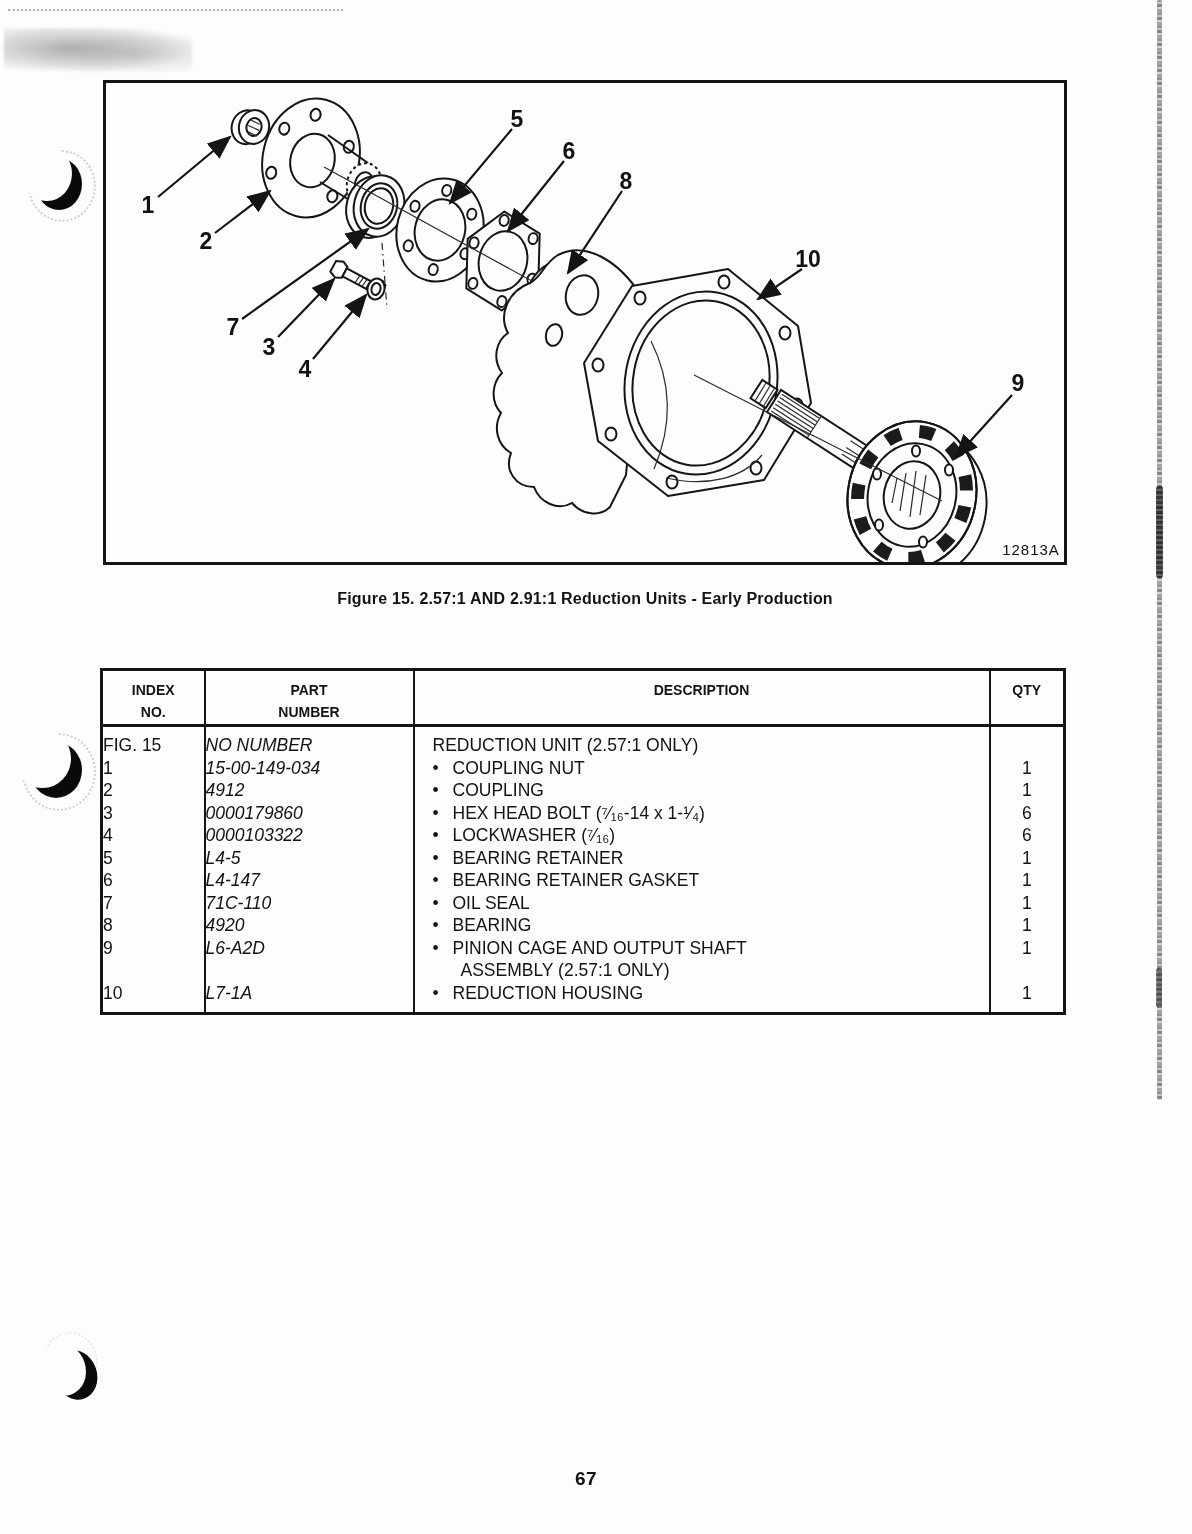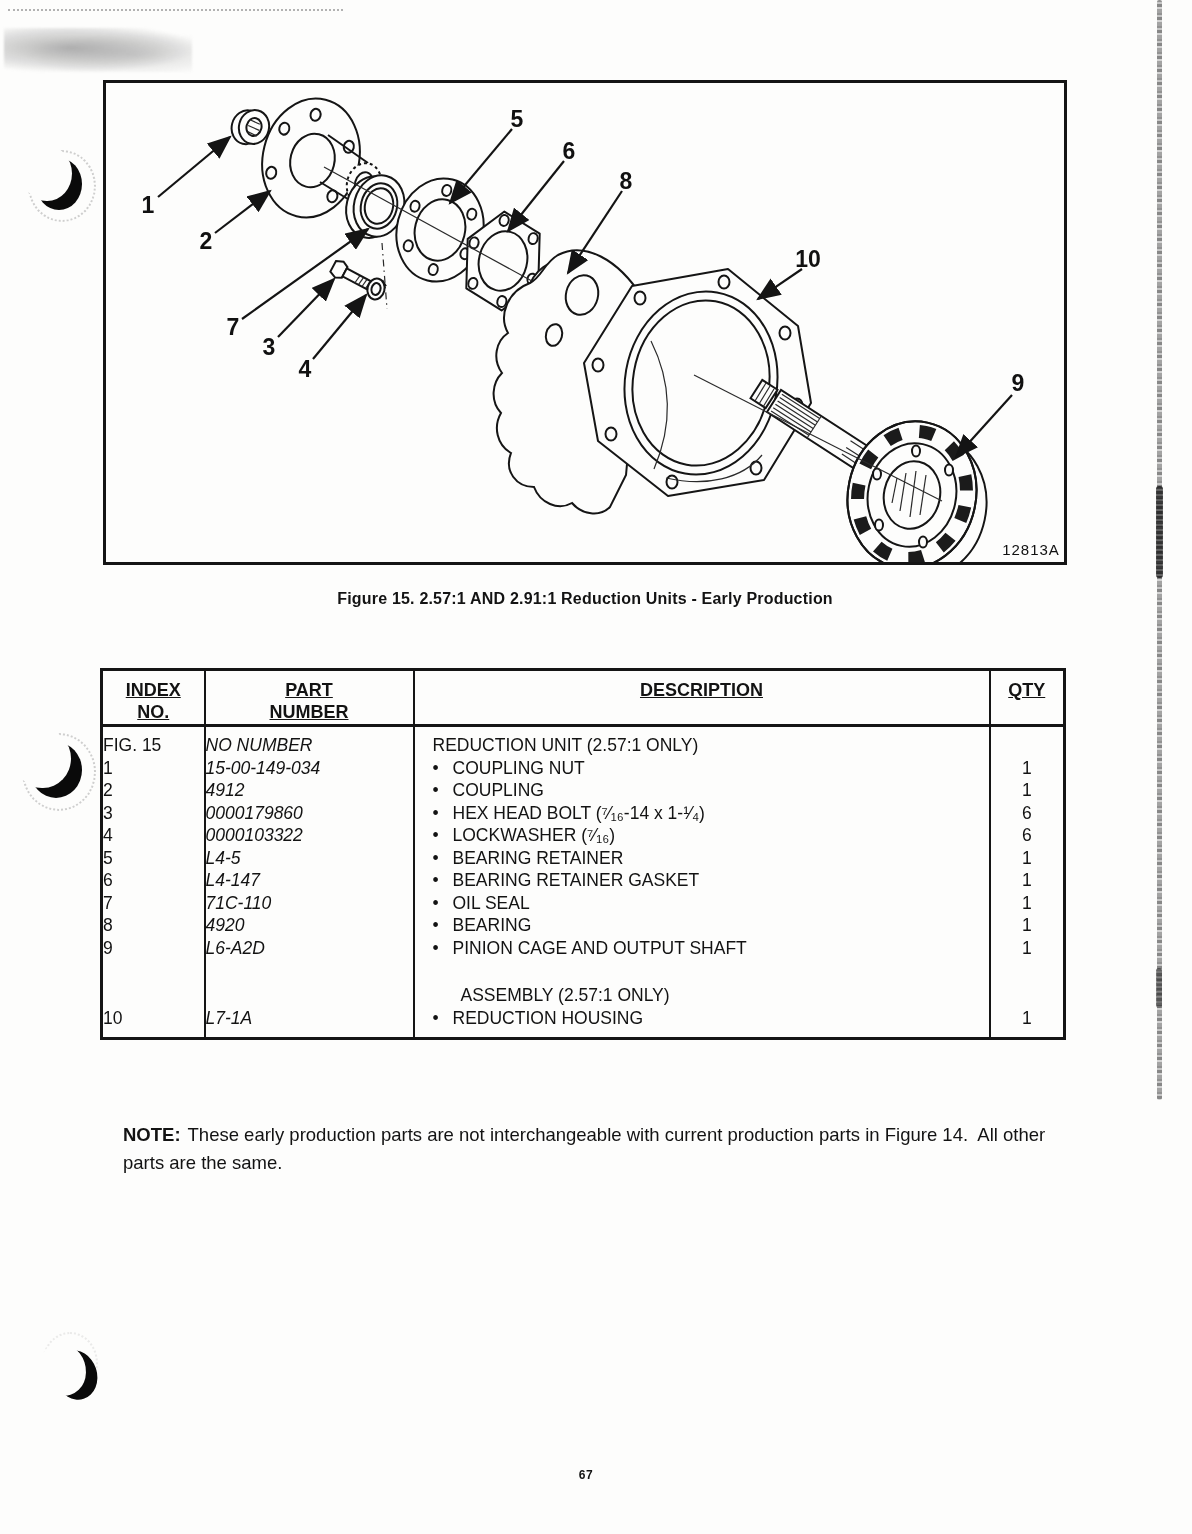--- a/index.html
+++ b/index.html
@@ -41,39 +41,39 @@
     border:3px solid #151515;background:#fdfdfc;}
   .figure-box svg{display:block;}
   .caption{position:absolute;left:103px;top:590px;width:964px;text-align:center;
     font-weight:bold;font-size:16px;letter-spacing:.2px;}
   
   .parts-table{position:absolute;left:100px;top:668px;width:963px;
     border-collapse:collapse;table-layout:fixed;font-size:17.5px;
     border:3px solid #151515;}
   .parts-table th,.parts-table td{border-left:2px solid #151515;}
   .parts-table th:first-child,.parts-table td:first-child{border-left:none;}
-  .parts-table thead th{border-bottom:3px solid #151515;font-size:18px;font-weight:bold;
+  .parts-table thead th{border-bottom:3px solid #151515;font-size:14px;font-weight:bold;
     vertical-align:top;padding-top:8px;line-height:22px;height:54px;box-sizing:border-box;
-    text-align:center;text-decoration:underline;}
+    text-align:center;}
   .parts-table tbody td{vertical-align:top;line-height:22.5px;padding:0;}
   .parts-table tbody tr:first-child td{padding-top:7px;}
   .parts-table tbody tr:last-child td{padding-bottom:8px;}
   .col-index{width:103px;} .col-part{width:209px;} .col-desc{width:576px;} .col-qty{width:75px;}
   .c-index{text-align:left;}
   .c-part{padding-left:22px;font-style:italic;}
   .c-qty{text-align:center;}
   .line{padding-left:18px;white-space:nowrap;}
   .bullet{display:inline-block;width:20px;}
-  .cont{padding-left:46px;margin-top:25px;}
+  .cont{padding-left:46px;}
   
   .note{position:absolute;left:123px;top:1102px;width:948px;font-size:18.5px;line-height:28px;}
   .note-label{font-weight:bold;margin-right:7px;}
   .note-text{white-space:pre-wrap;}
   .pageno{position:absolute;left:0;top:1468px;width:1172px;text-align:center;
-    font-weight:bold;font-size:12px;letter-spacing:.5px;}
+    font-weight:bold;font-size:19px;letter-spacing:.5px;}
   
   svg .ln{stroke:#151515;stroke-width:2;fill:none;}
   svg .wh{stroke:#151515;stroke-width:2;fill:#fdfdfc;}
   svg .thin{stroke:#2a2a2a;stroke-width:1.2;fill:none;}
   svg .leader{stroke:#141414;stroke-width:2.2;fill:none;}
   svg text{font-family:"Liberation Sans","DejaVu Sans",sans-serif;font-weight:700;
     font-size:23px;fill:#111;}
   svg text.figid{font-weight:400;font-size:15px;letter-spacing:1px;}
 </style>
 </head>
@@ -421,18 +421,15 @@
           <td class="c-index">10</td>
           <td class="c-part">L7-1A</td>
           <td class="c-desc">
             <div class="line"><span class="bullet">•</span>REDUCTION HOUSING</div>
           </td>
           <td class="c-qty">1</td>
         </tr>
       </tbody>
   </table>
 
-  <p class="note">
-    <span class="note-label">NOTE:</span><span class="note-text">These early production parts are not interchangeable with current production parts in Figure 14.  All other parts are the same.</span>
-  </p>
 
   <div class="pageno">67</div>
 </div>
 
 </body></html>

